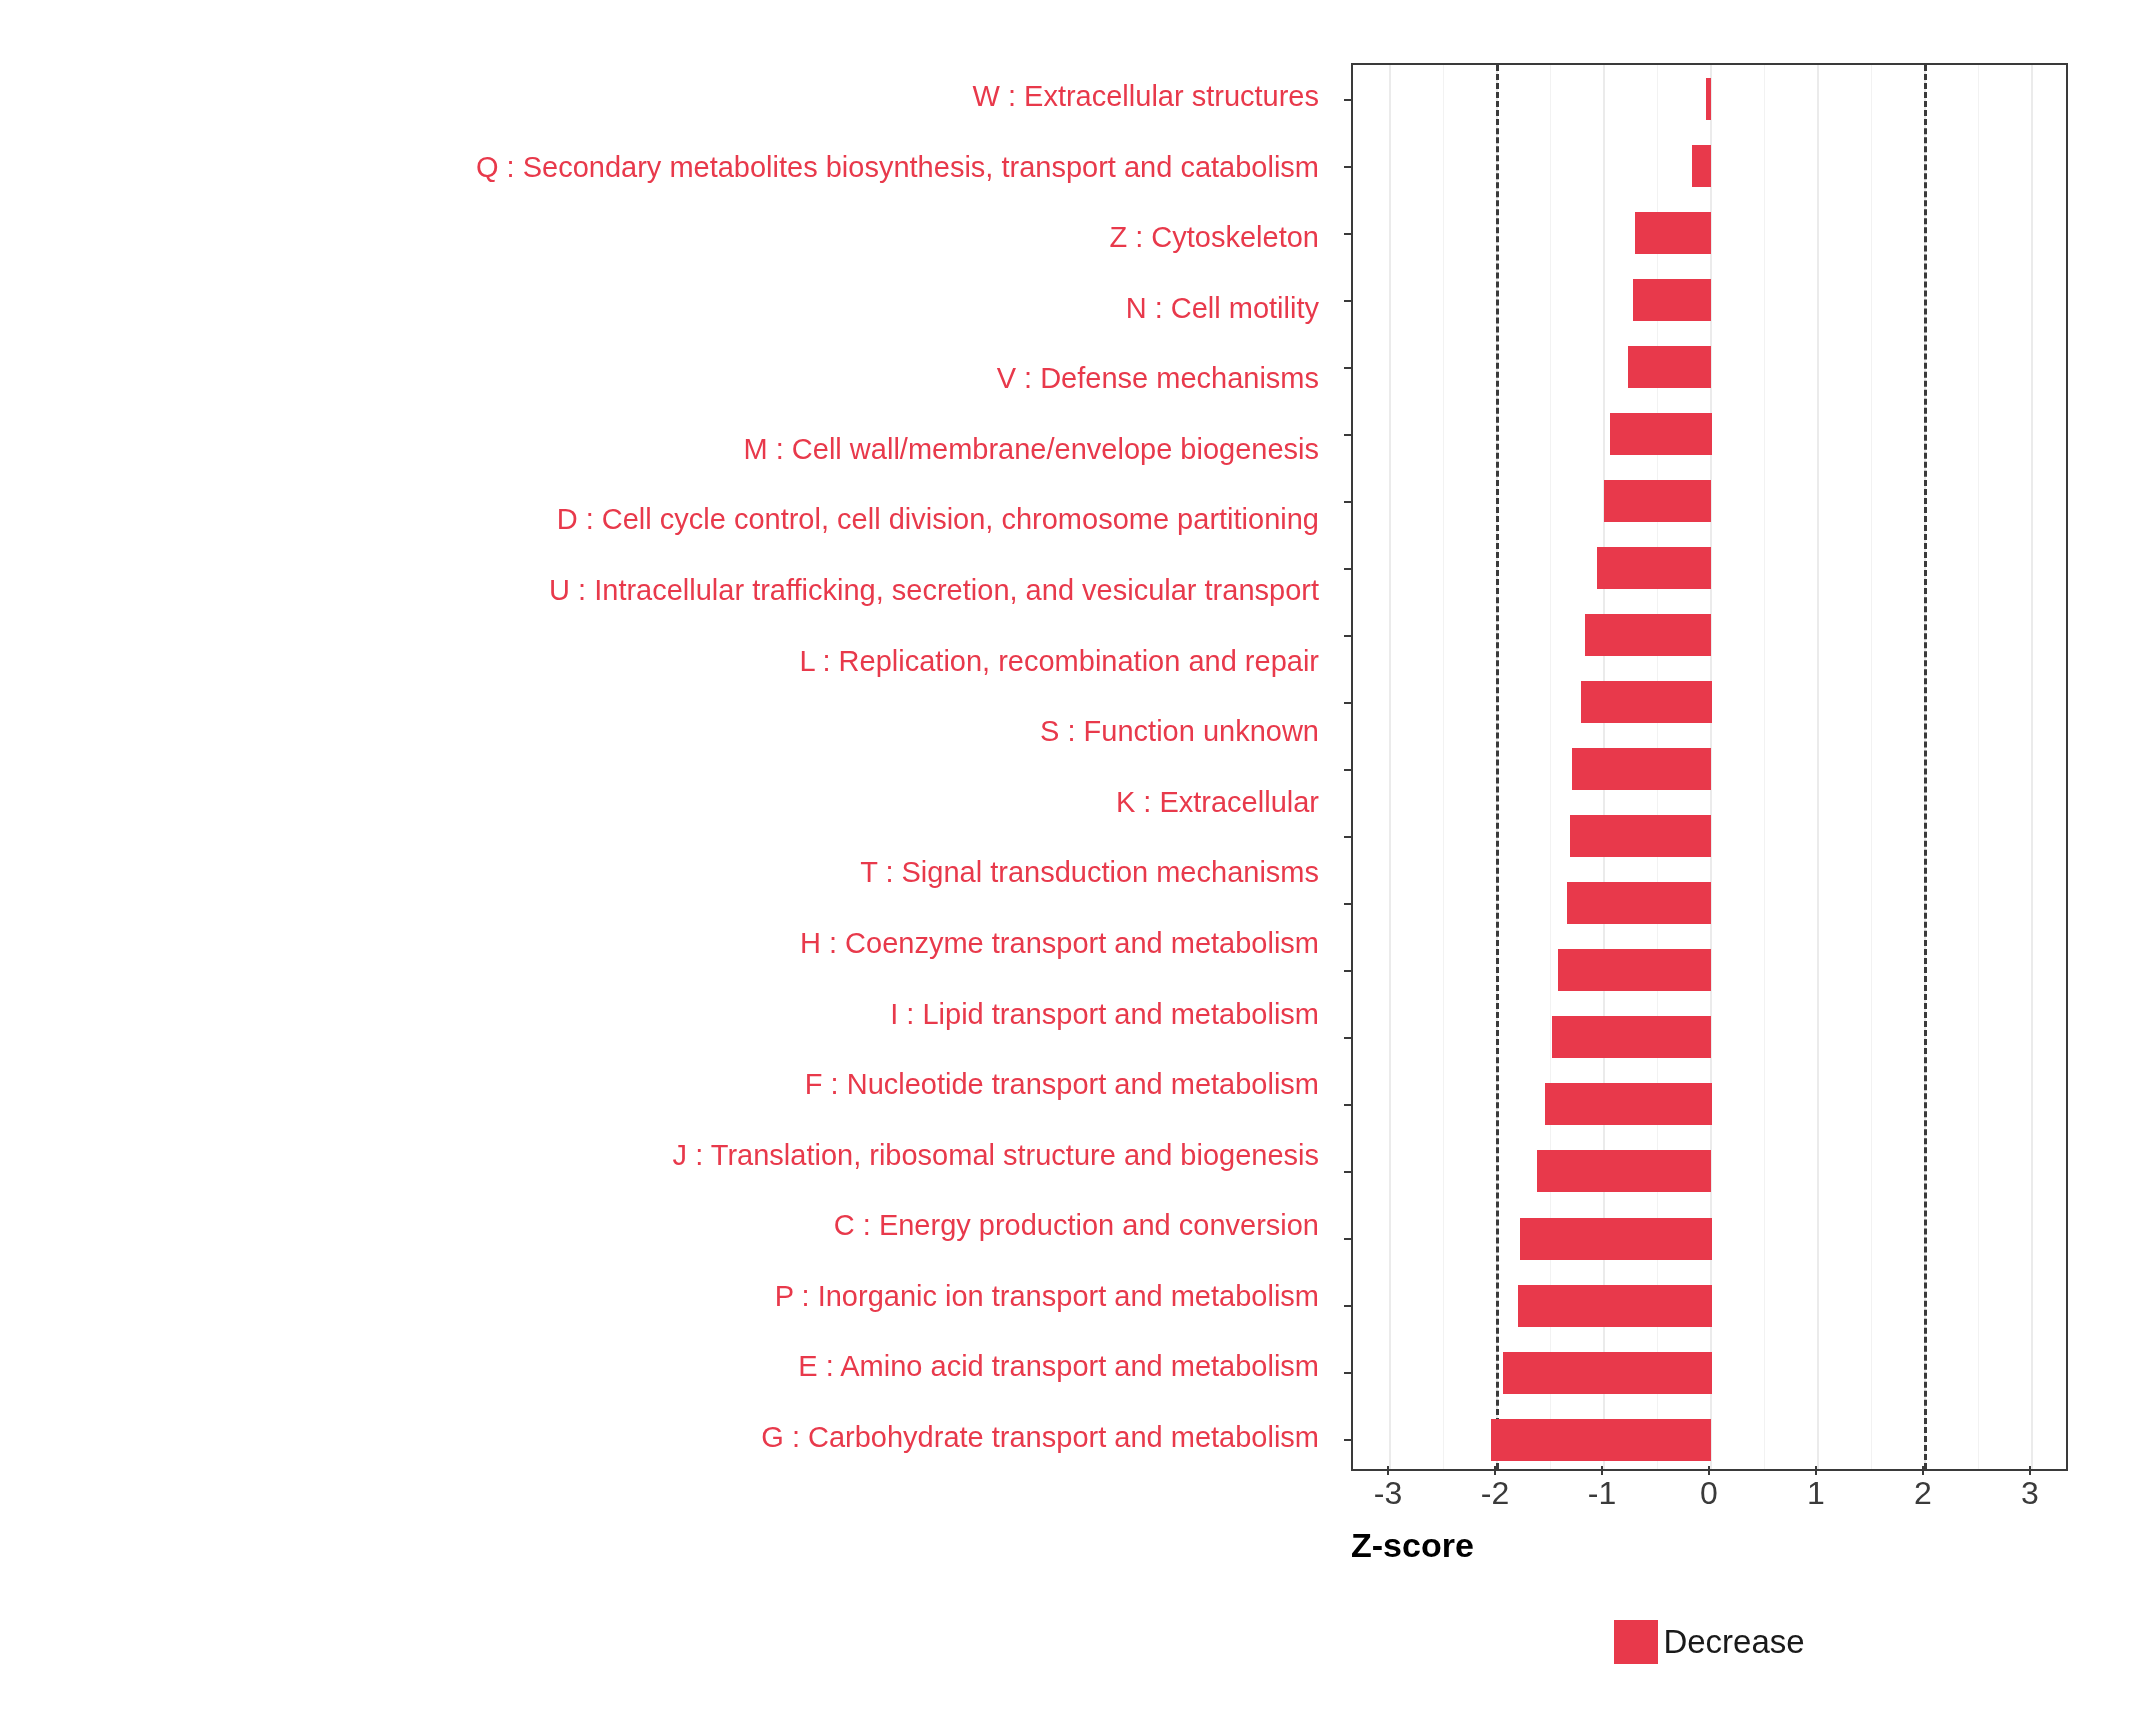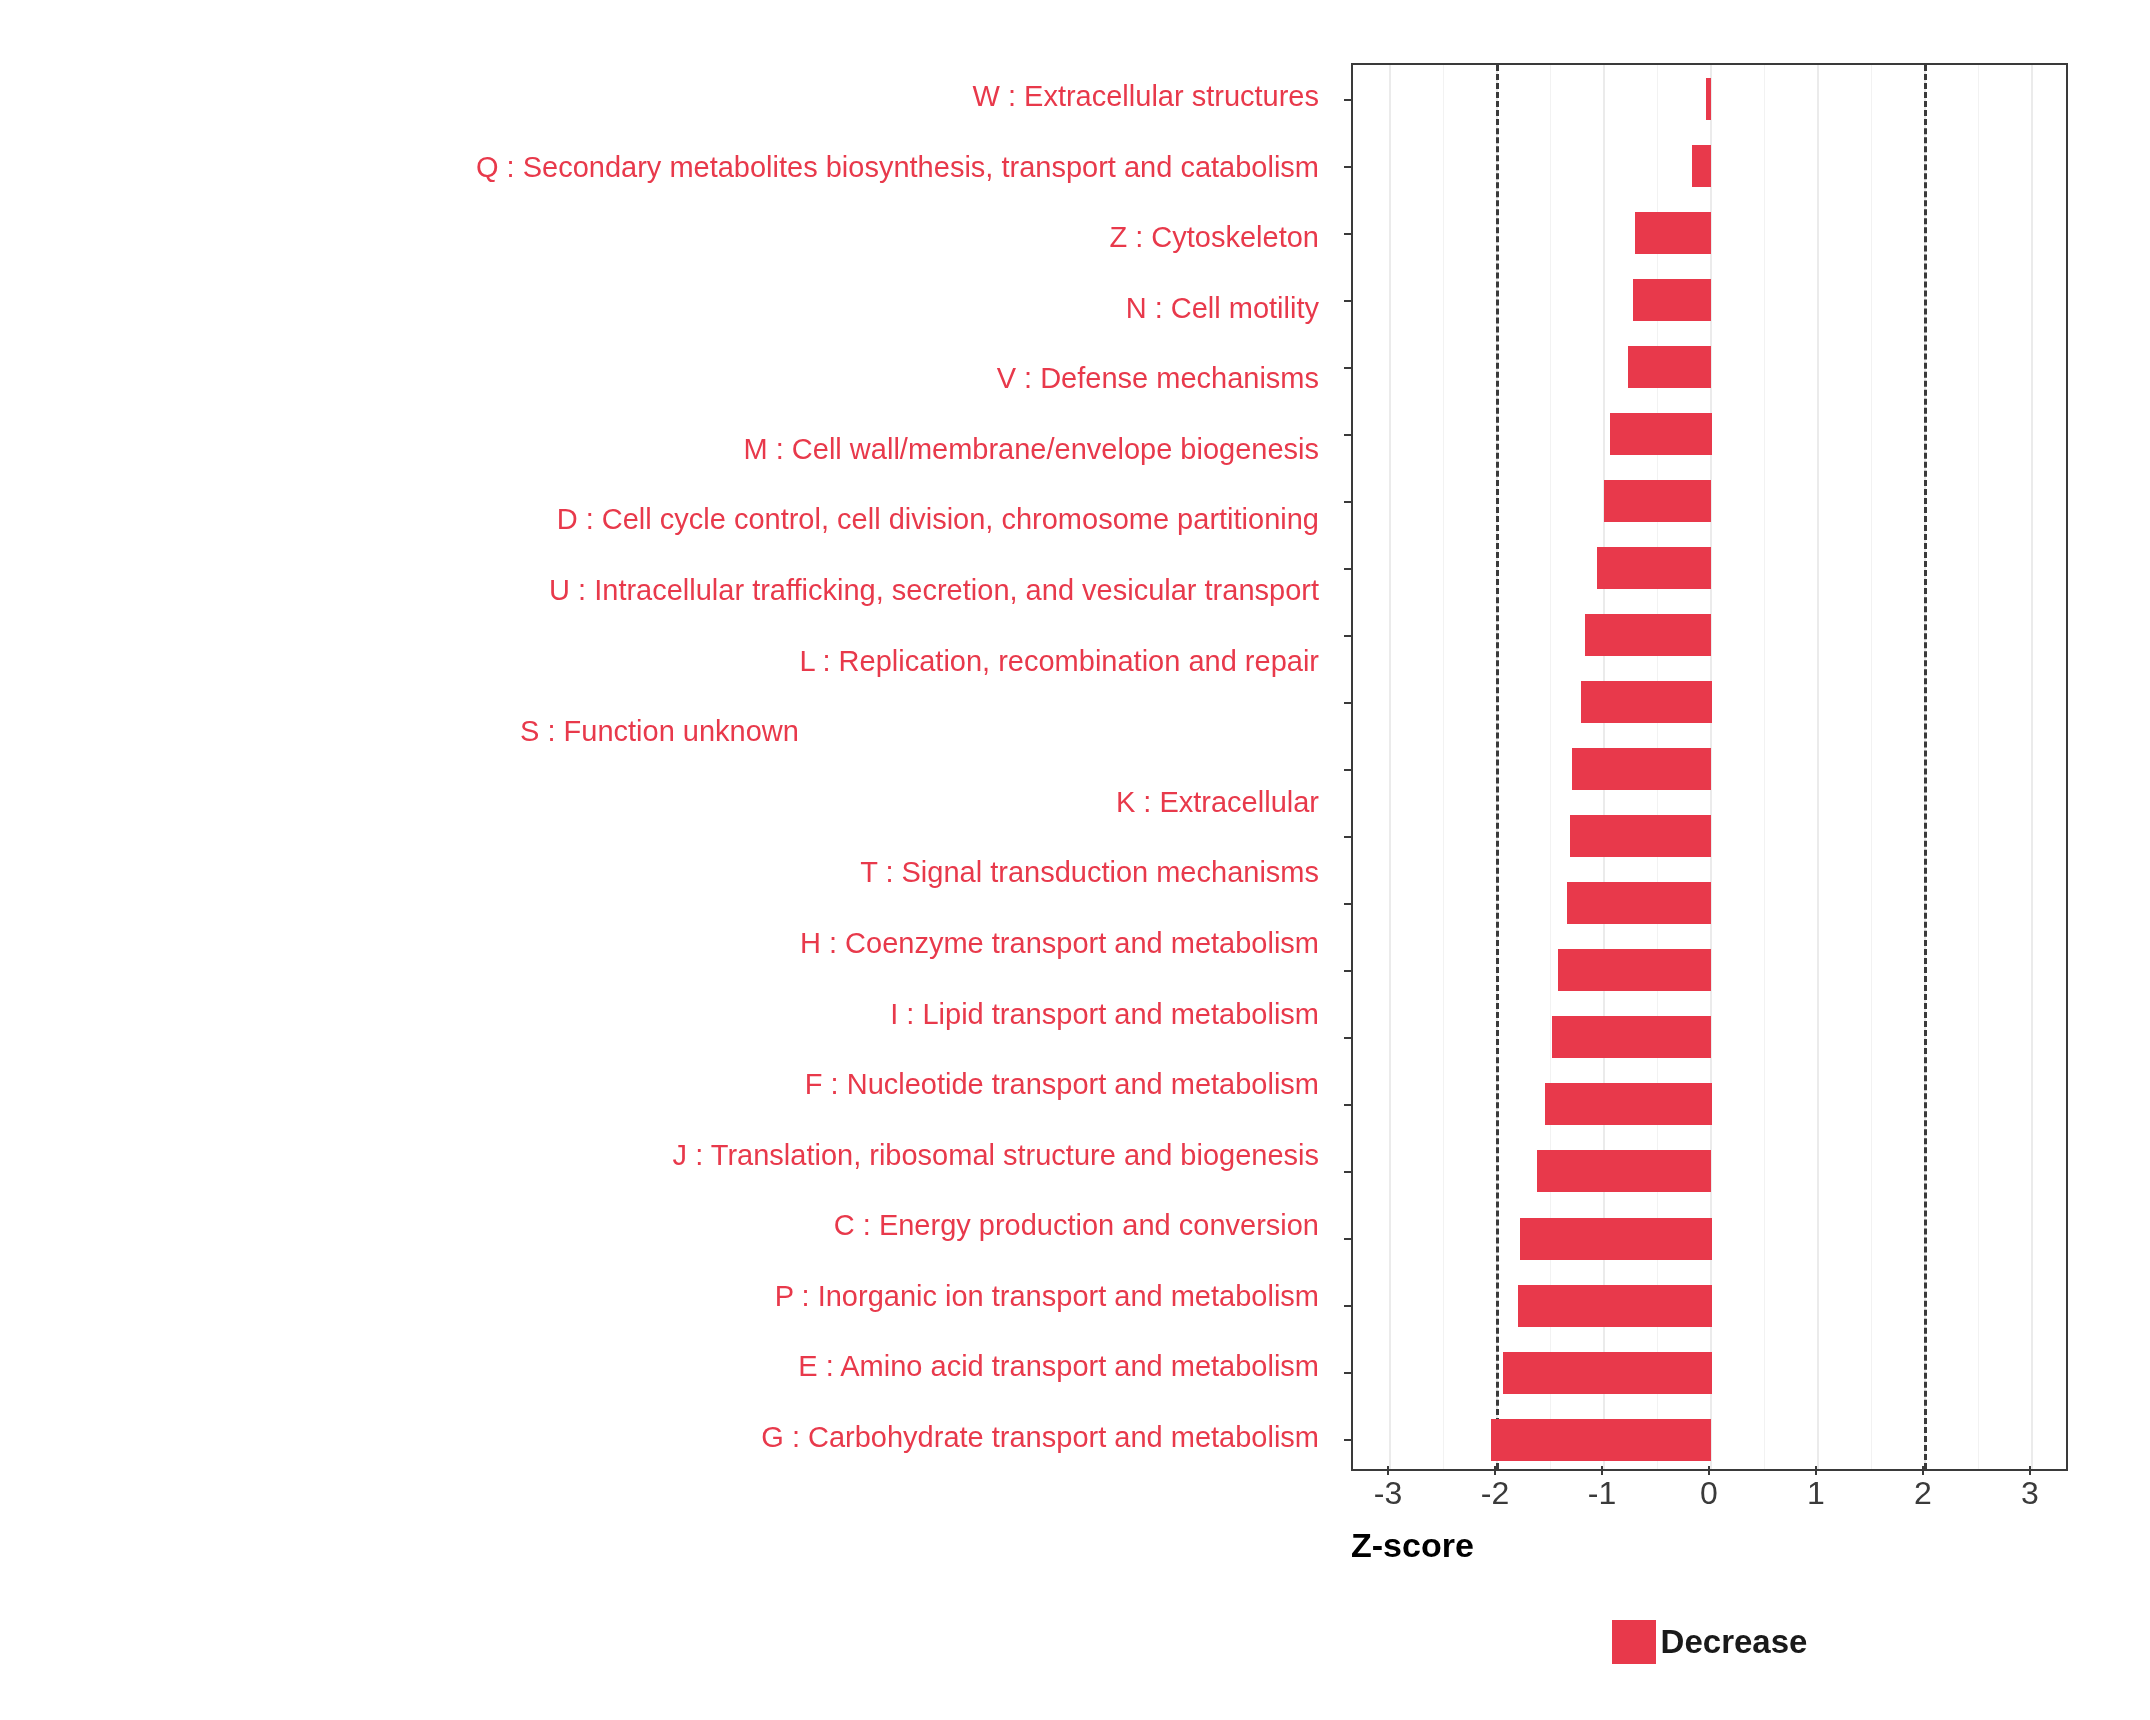--- a/index.html
+++ b/index.html
@@ -142,21 +142,20 @@
   
   .legend {
     position: absolute;
     left: 1351px;
     top: 1620px;
     width: 717px;
     display: flex;
     align-items: center;
     justify-content: center;
     gap: 5px;
-    font-weight: bold;
   }
   .legend-swatch {
     width: 44px;
     height: 44px;
     background: #E8394B;
   }
   .legend-text {
     font-size: 33px;
     color: #1a1a1a;
   }
@@ -170,21 +169,21 @@
     <div class="labels" id="labels">
         <div class="cat-label" style="height: 67px; line-height: 67px;">W : Extracellular structures</div>
         <div class="cat-label" style="height: 67px; line-height: 67px;">Q : Secondary metabolites biosynthesis, transport and catabolism</div>
         <div class="cat-label" style="height: 67px; line-height: 67px;">Z : Cytoskeleton</div>
         <div class="cat-label" style="height: 67px; line-height: 67px;">N : Cell motility</div>
         <div class="cat-label" style="height: 67px; line-height: 67px;">V : Defense mechanisms</div>
         <div class="cat-label" style="height: 67px; line-height: 67px;">M : Cell wall/membrane/envelope biogenesis</div>
         <div class="cat-label" style="height: 67px; line-height: 67px;">D : Cell cycle control, cell division, chromosome partitioning</div>
         <div class="cat-label" style="height: 67px; line-height: 67px;">U : Intracellular trafficking, secretion, and vesicular transport</div>
         <div class="cat-label" style="height: 67px; line-height: 67px;">L : Replication, recombination and repair</div>
-        <div class="cat-label" style="height: 67px; line-height: 67px; text-align: center;">S : Function unknown</div>
+        <div class="cat-label" style="height: 67px; line-height: 67px;">S : Function unknown</div>
         <div class="cat-label" style="height: 67px; line-height: 67px;">K : Extracellular</div>
         <div class="cat-label" style="height: 67px; line-height: 67px;">T : Signal transduction mechanisms</div>
         <div class="cat-label" style="height: 67px; line-height: 67px;">H : Coenzyme transport and metabolism</div>
         <div class="cat-label" style="height: 67px; line-height: 67px;">I : Lipid transport and metabolism</div>
         <div class="cat-label" style="height: 67px; line-height: 67px;">F : Nucleotide transport and metabolism</div>
         <div class="cat-label" style="height: 67px; line-height: 67px;">J : Translation, ribosomal structure and biogenesis</div>
         <div class="cat-label" style="height: 67px; line-height: 67px;">C : Energy production and conversion</div>
         <div class="cat-label" style="height: 67px; line-height: 67px;">P : Inorganic ion transport and metabolism</div>
         <div class="cat-label" style="height: 67px; line-height: 67px;">E : Amino acid transport and metabolism</div>
         <div class="cat-label" style="height: 67px; line-height: 67px;">G : Carbohydrate transport and metabolism</div>

